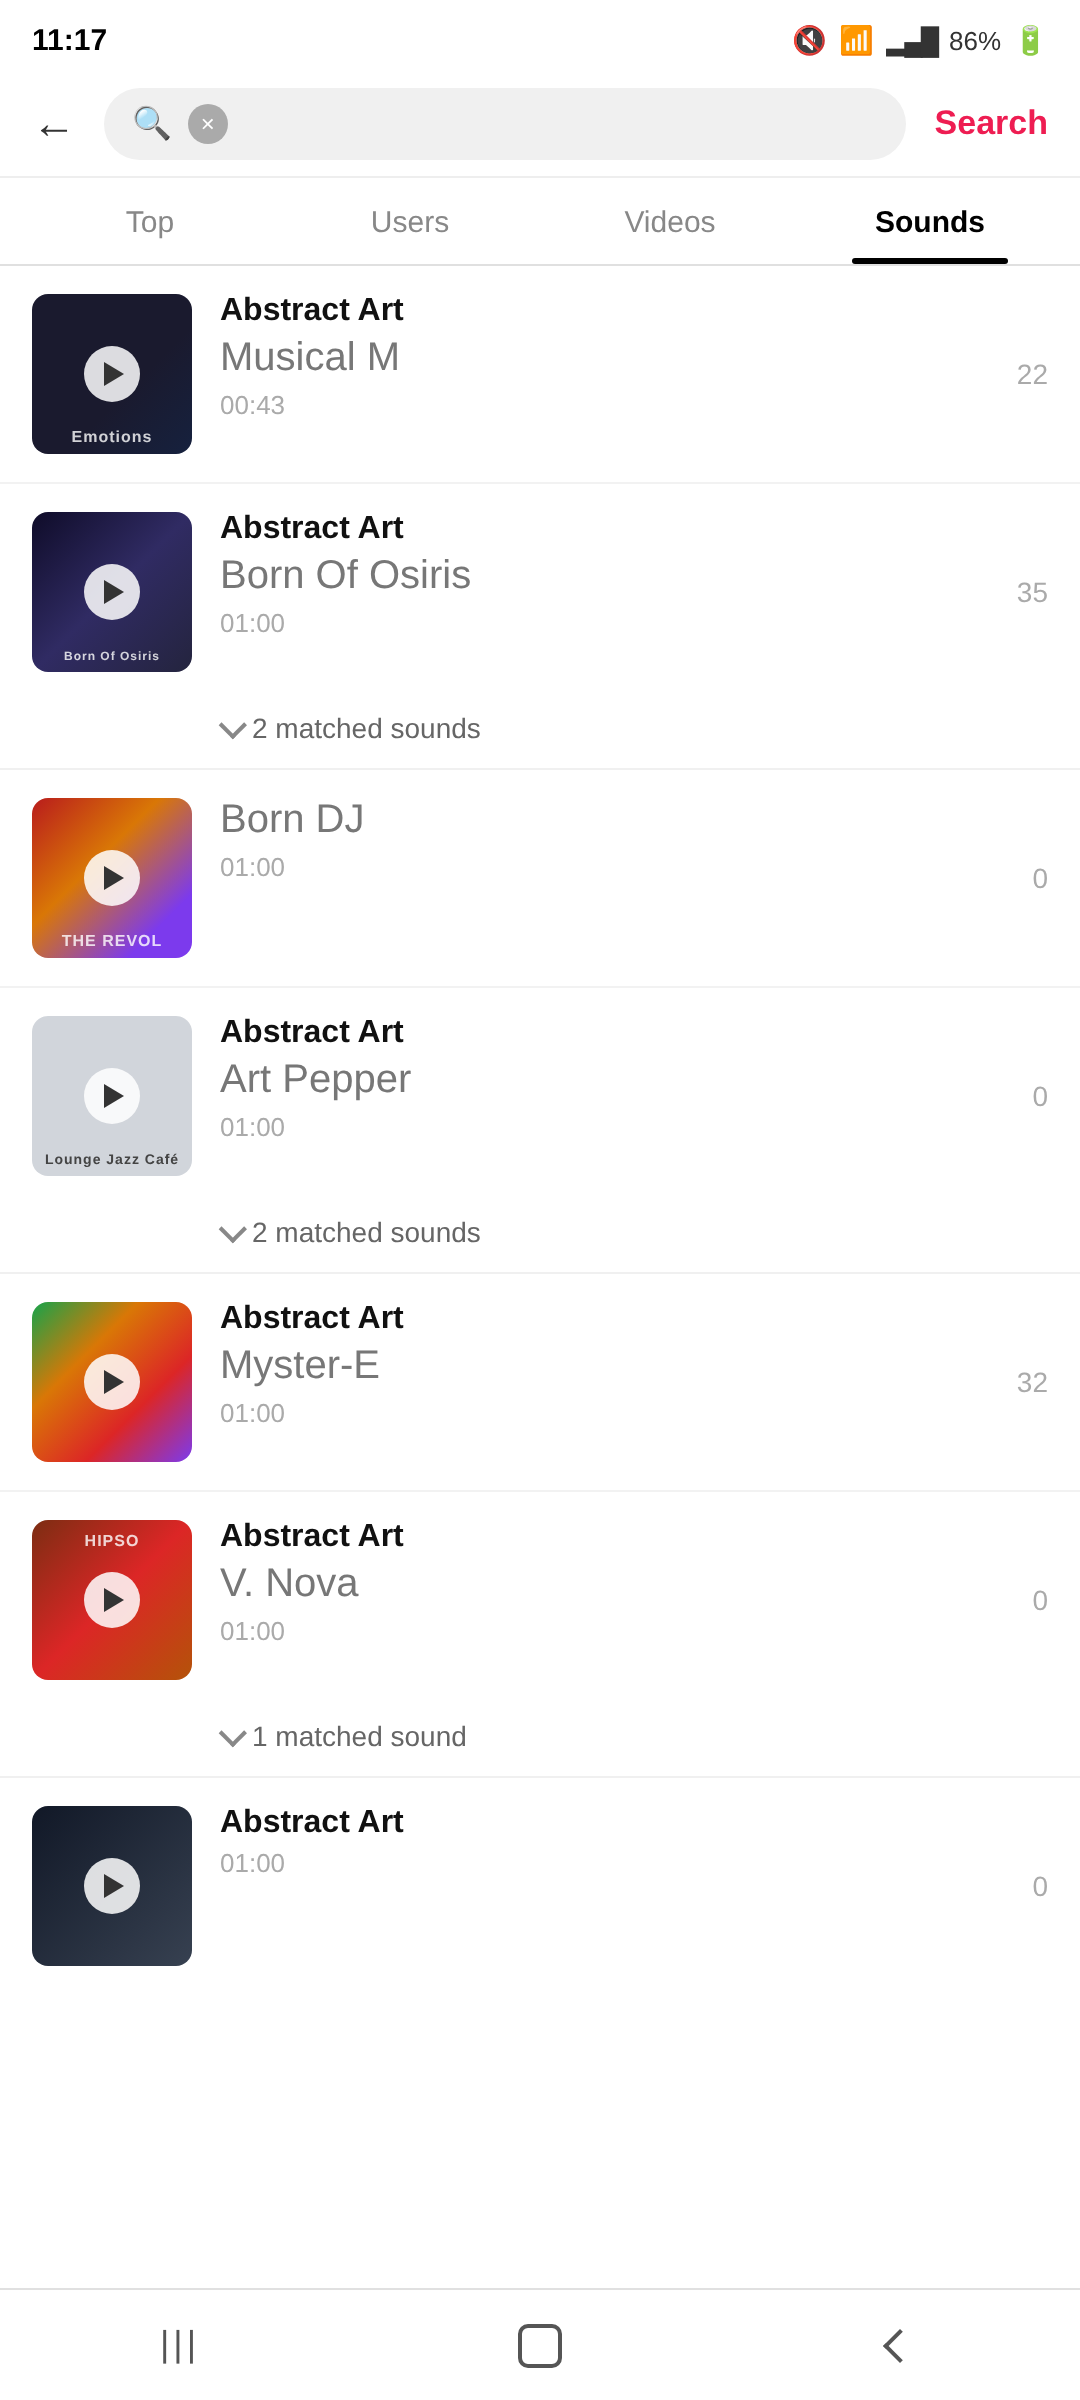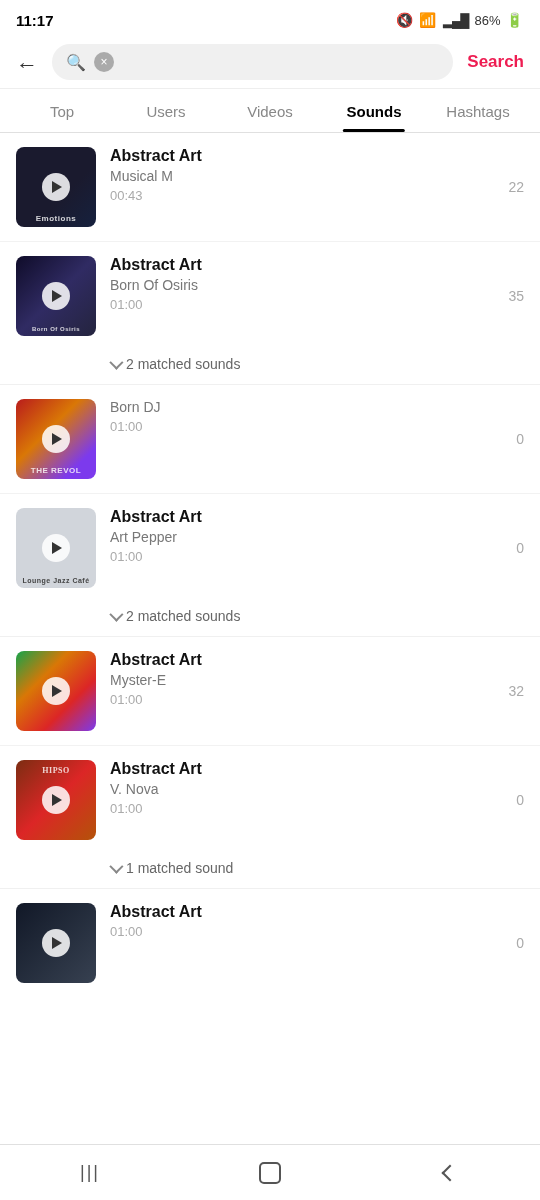--- a/index.html
+++ b/index.html
@@ -161,21 +161,21 @@
       flex: 1;
       min-width: 0;
     }
     .sound-title {
       font-size: 16px;
       font-weight: 600;
       color: #111;
       margin-bottom: 3px;
     }
     .sound-artist {
-      font-size: 14px;
+      font-size: 20px;
       color: #777;
       margin-bottom: 4px;
     }
     .sound-duration {
       font-size: 13px;
       color: #aaa;
     }
     .sound-count {
       font-size: 14px;
       color: #aaa;
@@ -304,23 +304,20 @@
   </div>
   <div class="tab">
     <span>Users</span>
   </div>
   <div class="tab">
     <span>Videos</span>
   </div>
   <div class="tab active">
     <span>Sounds</span>
   </div>
-  <div class="tab">
-    <span>Hashtags</span>
-  </div>
 </div>
 
 <div class="main-content">
 
   <div class="sound-item">
     <div class="thumb thumb-emotions">
       <div class="play-icon"></div>
       <span class="thumb-label">Emotions</span>
     </div>
     <div class="sound-info">
@@ -387,21 +384,21 @@
       <div class="sound-title">Abstract Art</div>
       <div class="sound-artist">Myster-E</div>
       <div class="sound-duration">01:00</div>
     </div>
     <div class="sound-count">32</div>
   </div>
 
   <div class="sound-item no-border">
     <div class="thumb thumb-vnova">
       <div class="play-icon"></div>
-      <span class="thumb-label" style="font-size:8px; top:6px; bottom:auto; position:absolute; left:4px; right:4px; text-align:center;font-family:Liberation Serif, serif;">HIPSO</span>
+      <span class="thumb-label" style="font-size:8px; top:6px; bottom:auto; position:absolute; left:4px; right:4px; text-align:center;">HIPSO</span>
     </div>
     <div class="sound-info">
       <div class="sound-title">Abstract Art</div>
       <div class="sound-artist">V. Nova</div>
       <div class="sound-duration">01:00</div>
     </div>
     <div class="sound-count">0</div>
   </div>
 
   <div class="matched-sounds">

